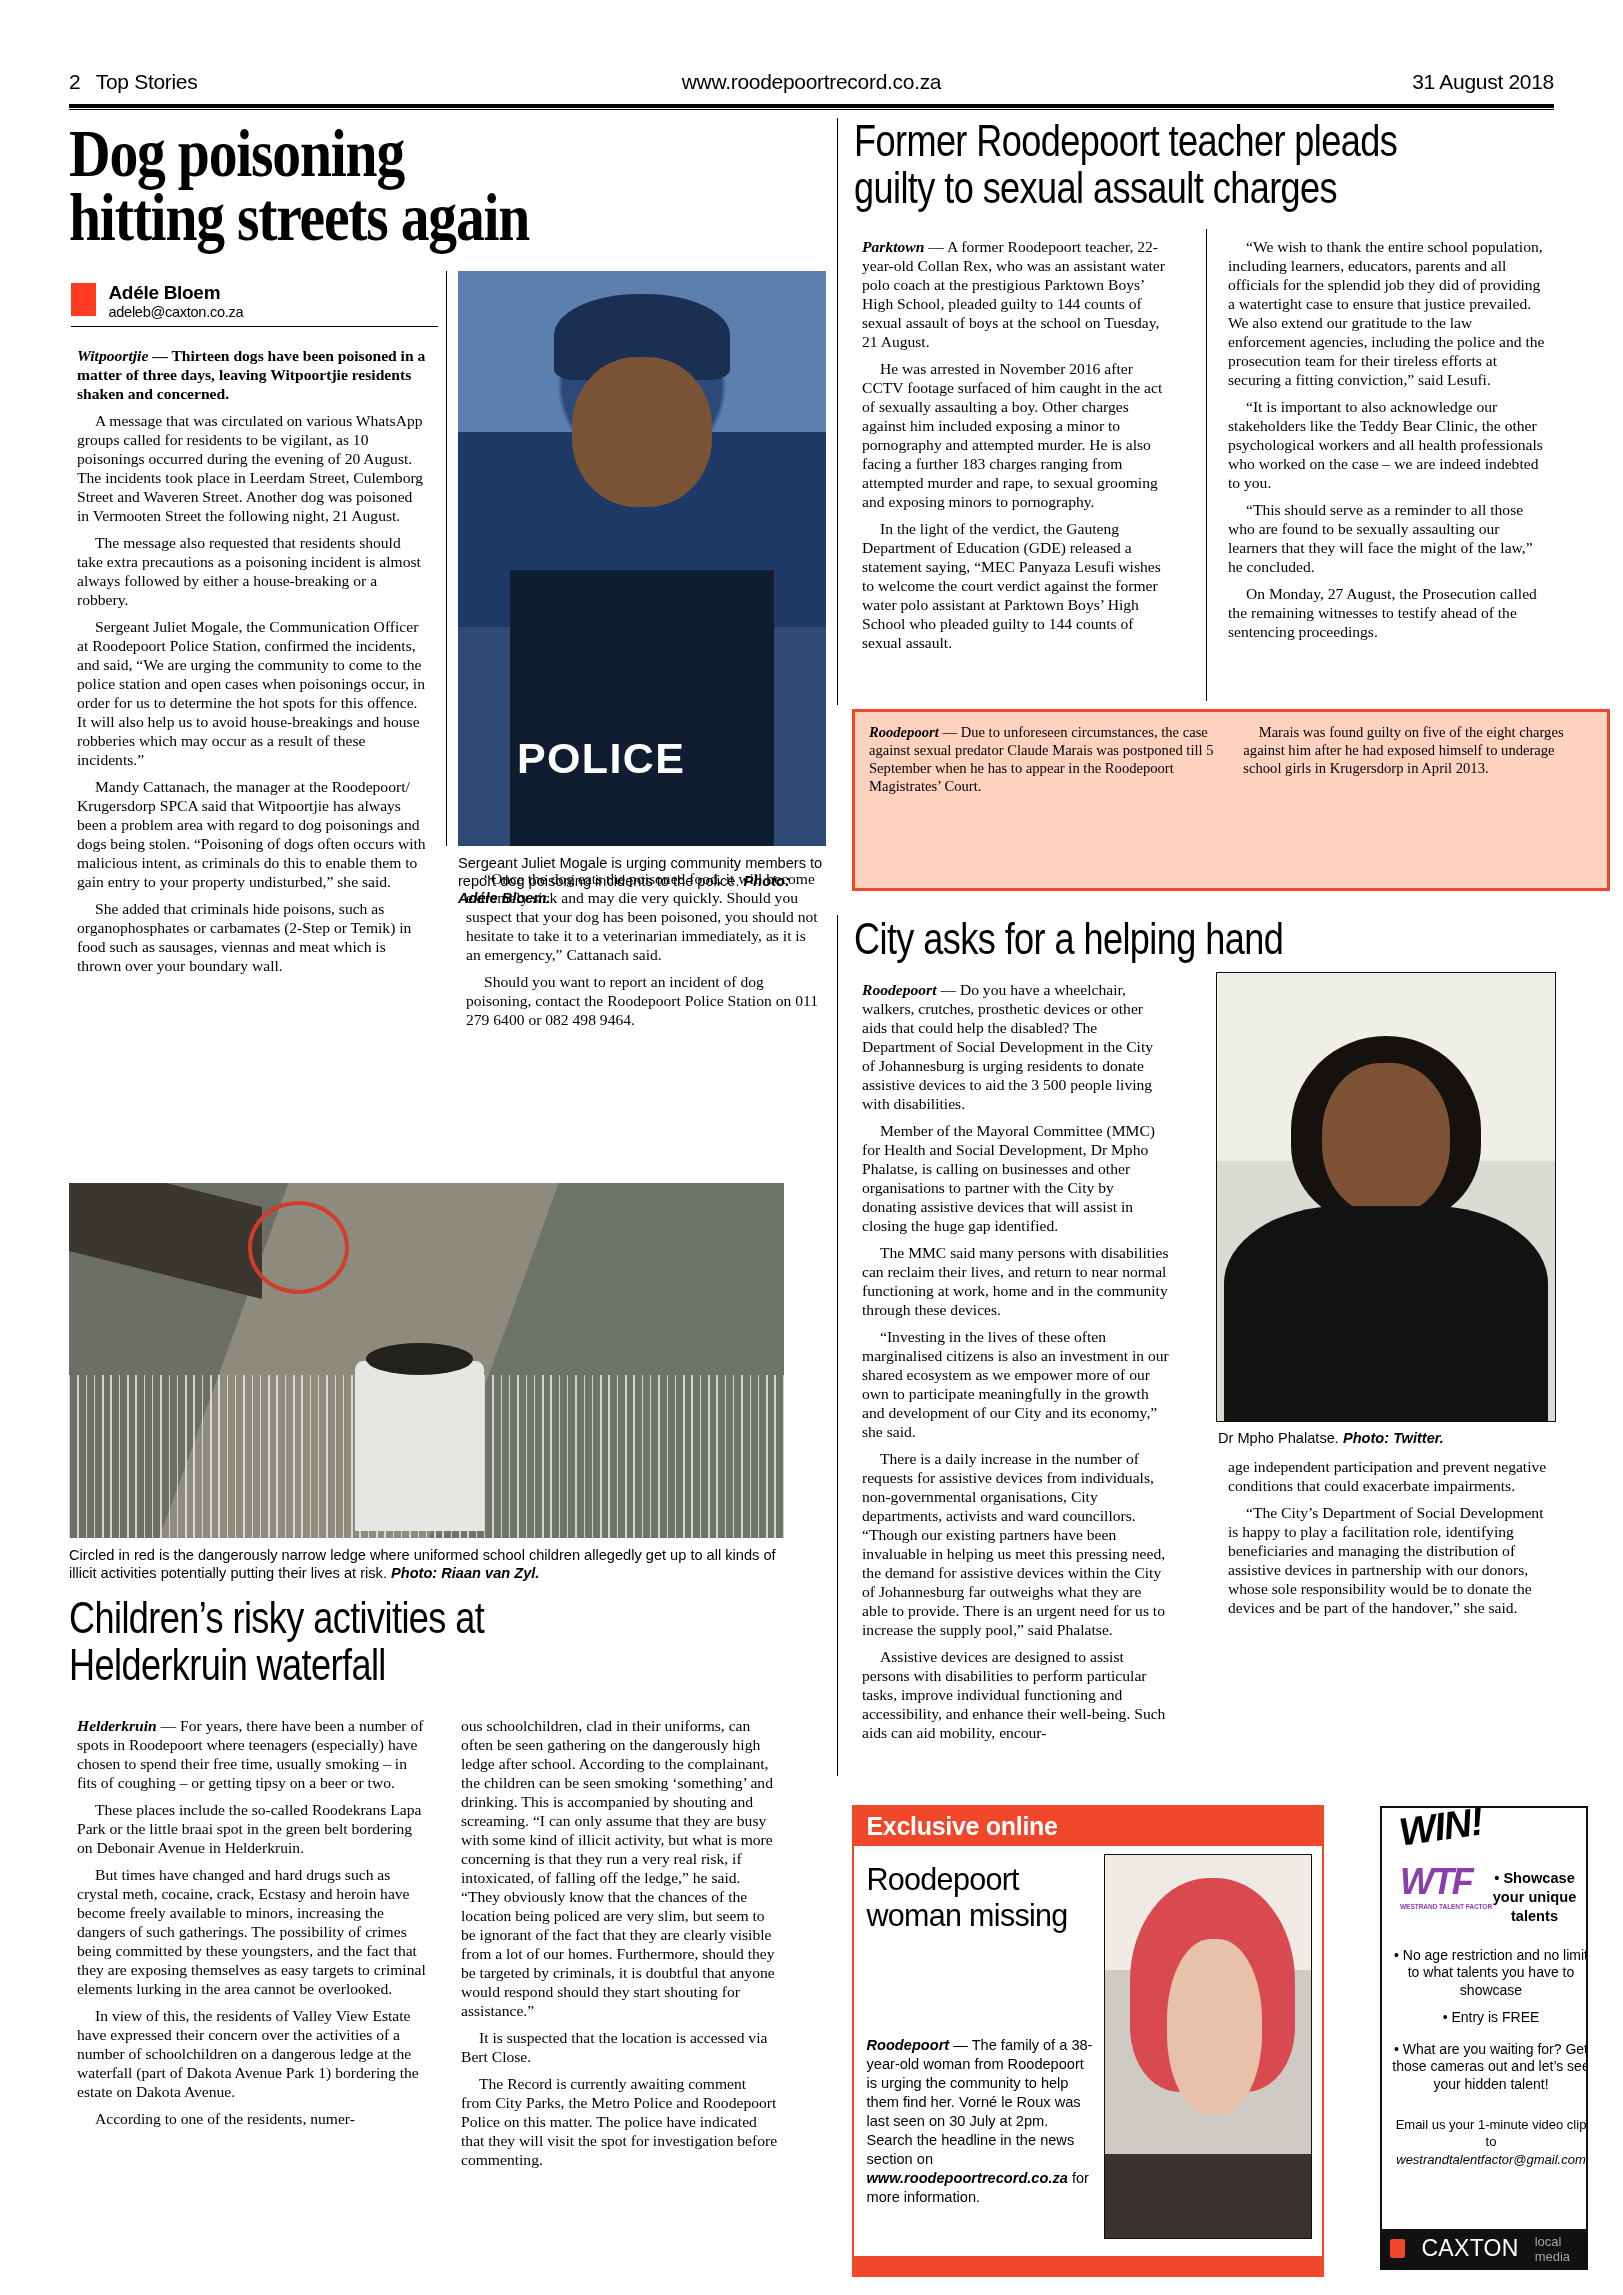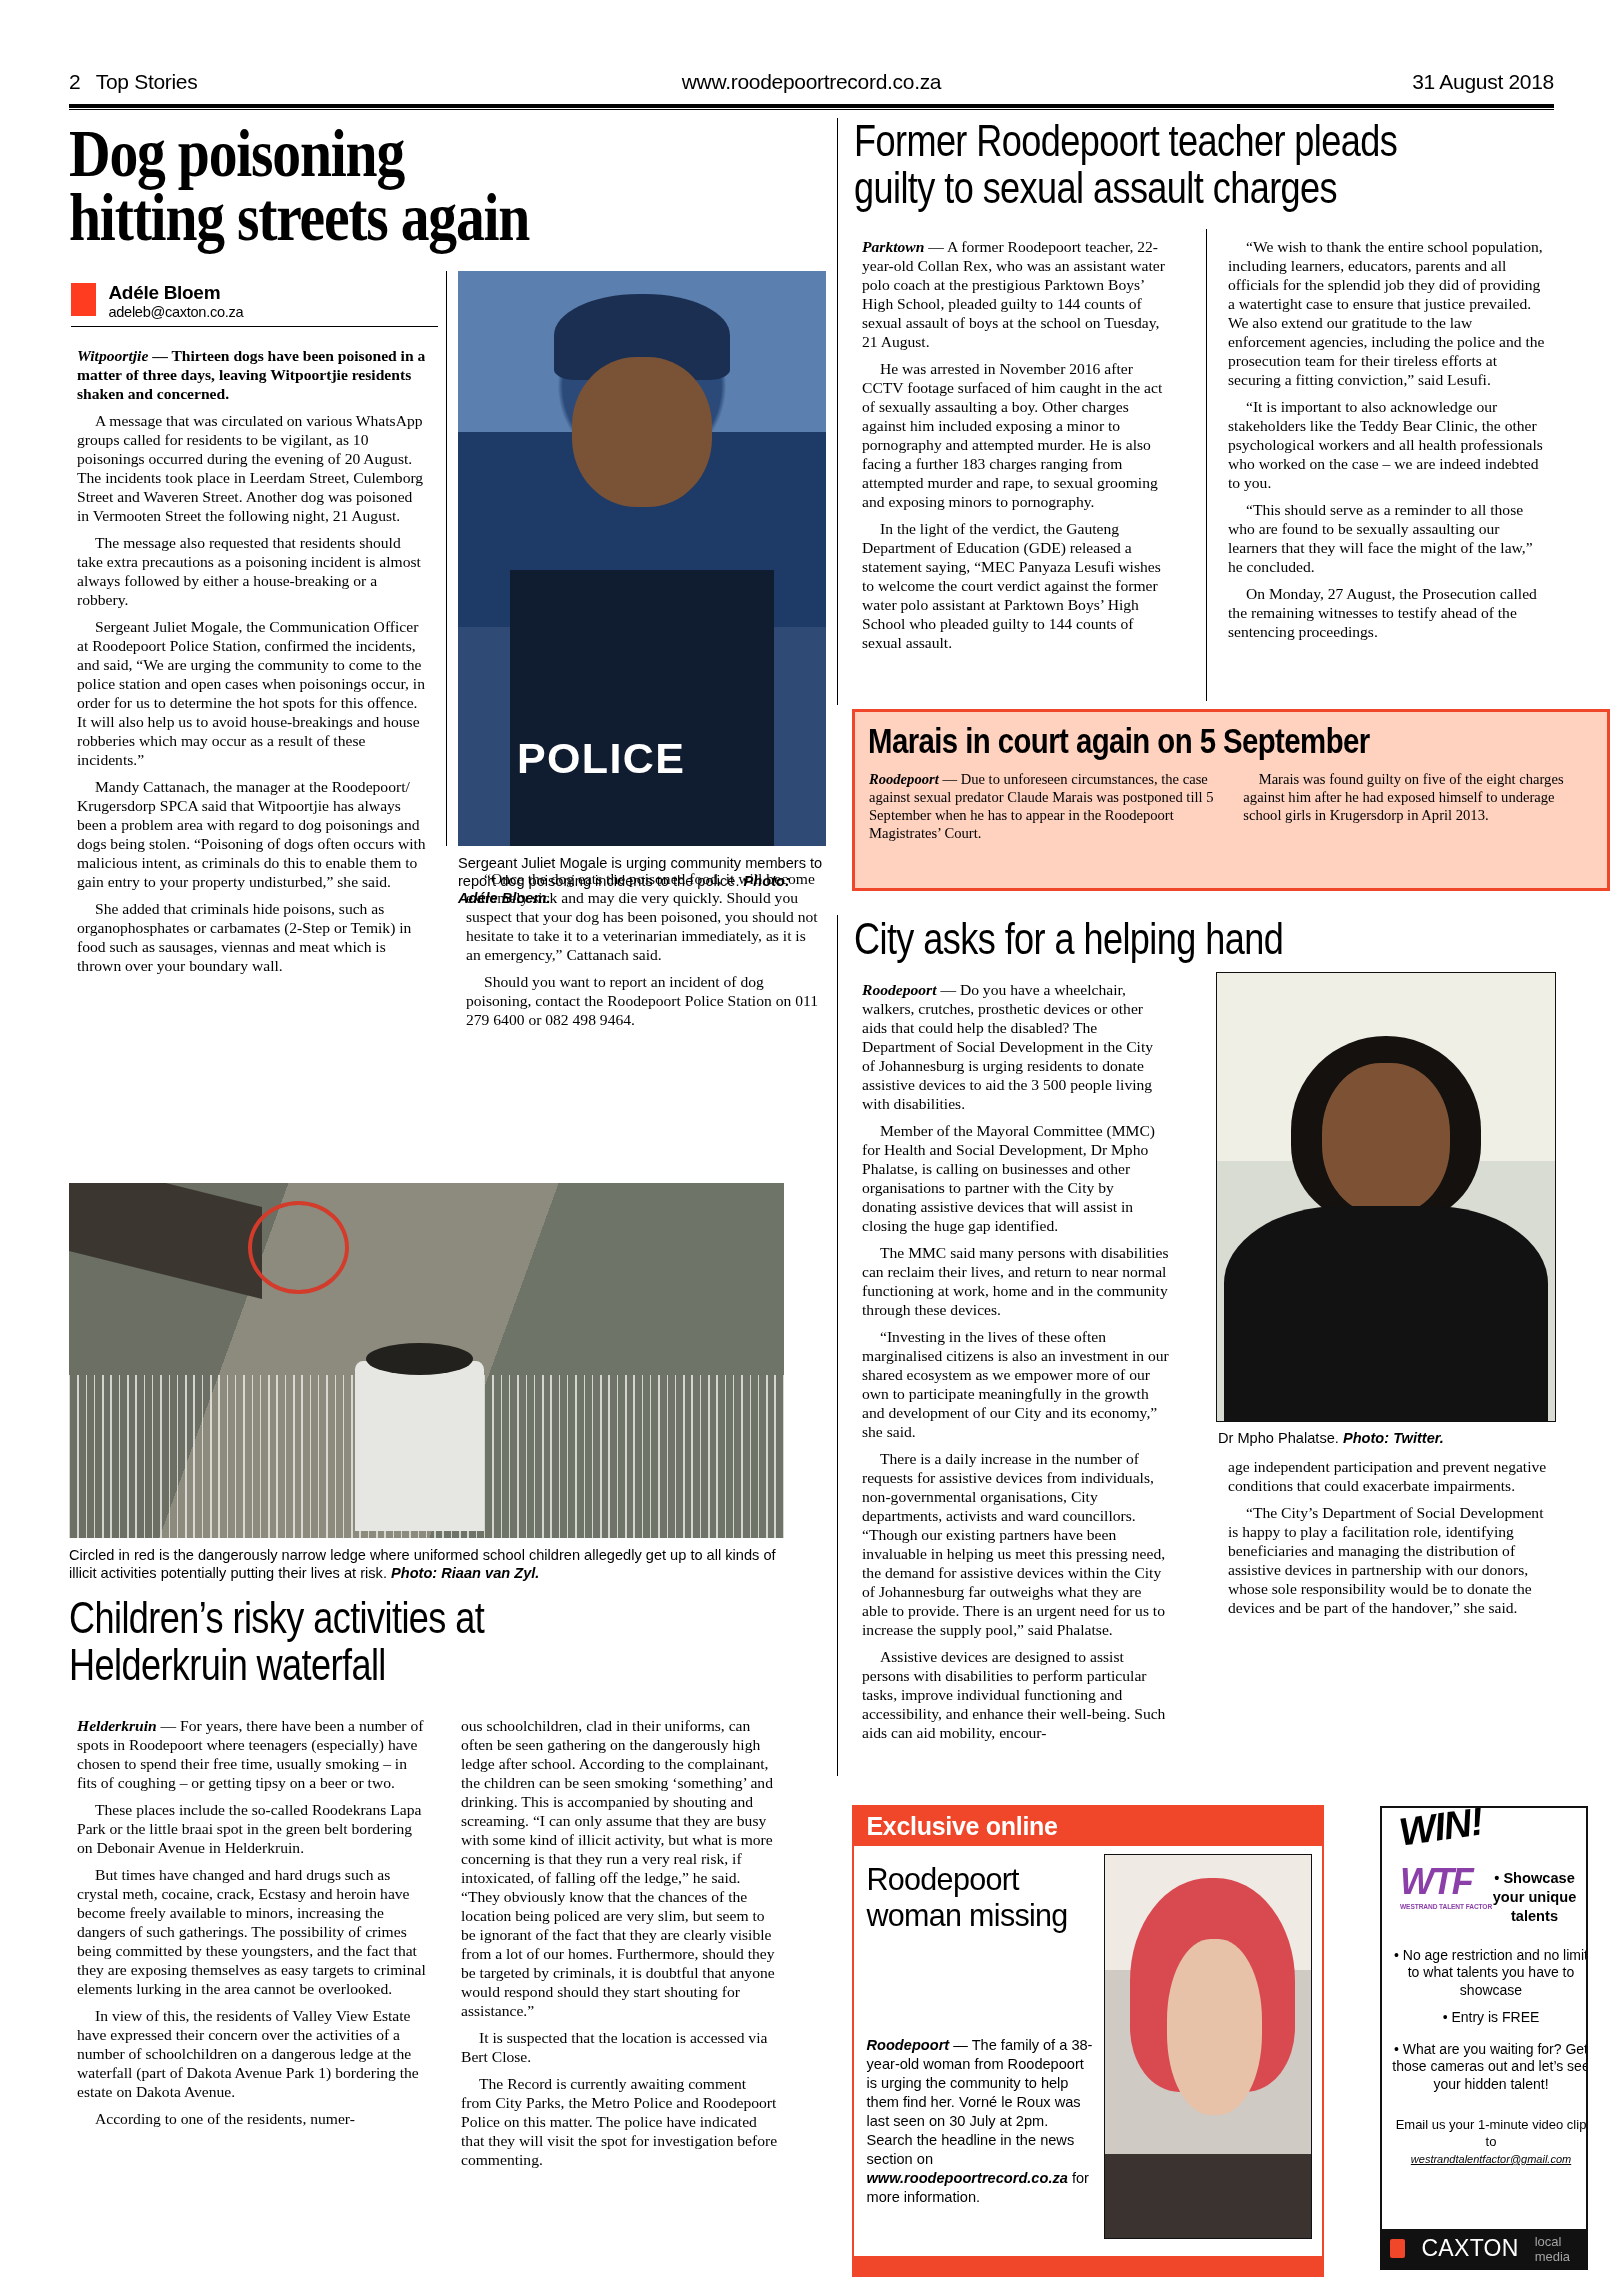--- a/index.html
+++ b/index.html
@@ -113,21 +113,21 @@
   #advert .wtf{position:absolute;left:18px;top:53px;width:97px;height:62px;}
   #advert .wtf .mark{font-size:36px;font-weight:bold;font-style:italic;color:#8b3fa8;letter-spacing:-2.1px;}
   #advert .wtf .sub{font-size:6.6px;font-weight:bold;color:#8b3fa8;letter-spacing:-0.1px;}
   #advert .bullet1{position:absolute;left:104px;top:61px;width:97px;text-align:center;
     font-size:14.6px;line-height:19px;font-weight:bold;}
   #advert .b{text-align:center;font-size:14px;line-height:17.4px;padding:0 7px;}
   #advert .blk2{position:absolute;left:0;top:139px;width:100%;}
   #advert .blk3{position:absolute;left:0;top:201px;width:100%;}
   #advert .blk4{position:absolute;left:0;top:233px;width:100%;}
   #advert .blk5{position:absolute;left:0;top:308px;width:100%;font-size:13px;line-height:17.4px;}
-  #advert .mail{text-decoration:underline;font-style:italic;font-size:11px;}
+  #advert .mail{font-style:italic;font-size:13px;}
   #advert .caxton{position:absolute;left:0;bottom:0;width:100%;height:39px;background:#111;
     display:flex;align-items:center;gap:16px;padding-left:8.3px;box-sizing:border-box;}
   #advert .caxton .sq{width:19.4px;height:19.4px;background:#f0462a;border-radius:2.1px;}
   #advert .caxton .c1{color:#fff;font-size:23px;font-weight:300;letter-spacing:0.3px;}
   #advert .caxton .c2{color:#a3a3a3;font-size:13px;}
 
   
   .vrule{position:absolute;background:#000;width:1.4px;}
 
   
@@ -259,23 +259,20 @@
   </div>
 
   <div id="teach-c2" class="col body-text">
     <p>“We wish to thank the entire school population, including learners, educators, parents and all officials for the splendid job they did of providing a watertight case to ensure that justice prevailed. We also extend our gratitude to the law enforcement agencies, including the police and the prosecution team for their tireless efforts at securing a fitting conviction,” said Lesufi.</p>
     <p>“It is important to also acknowledge our stakeholders like the Teddy Bear Clinic, the other psychological workers and all health professionals who worked on the case – we are indeed indebted to you.</p>
     <p>“This should serve as a reminder to all those who are found to be sexually assaulting our learners that they will face the might of the law,” he concluded.</p>
     <p>On Monday, 27 August, the Prosecution called the remaining witnesses to testify ahead of the sentencing proceedings.</p>
   </div>
 
   <div id="marais">
-    <h2>
-      <span class="l">Marais in court again on 5 September</span>
-    </h2>
     <div class="cols">
       <div><span class="place">Roodepoort</span><span> — Due to unforeseen circumstances, the case against sexual predator Claude Marais was postponed till 5 September when he has to appear in the Roodepoort Magistrates’ Court.</span></div>
       <div><span style="display:inline-block;width:15.3px"></span><span>Marais was found guilty on five of the eight charges against him after he had exposed himself to underage school girls in Krugersdorp in April 2013.</span></div>
     </div>
   </div>
 
   <div id="city-headline" class="hl-sans">
     <span class="l">City asks for a helping hand</span>
   </div>
 

